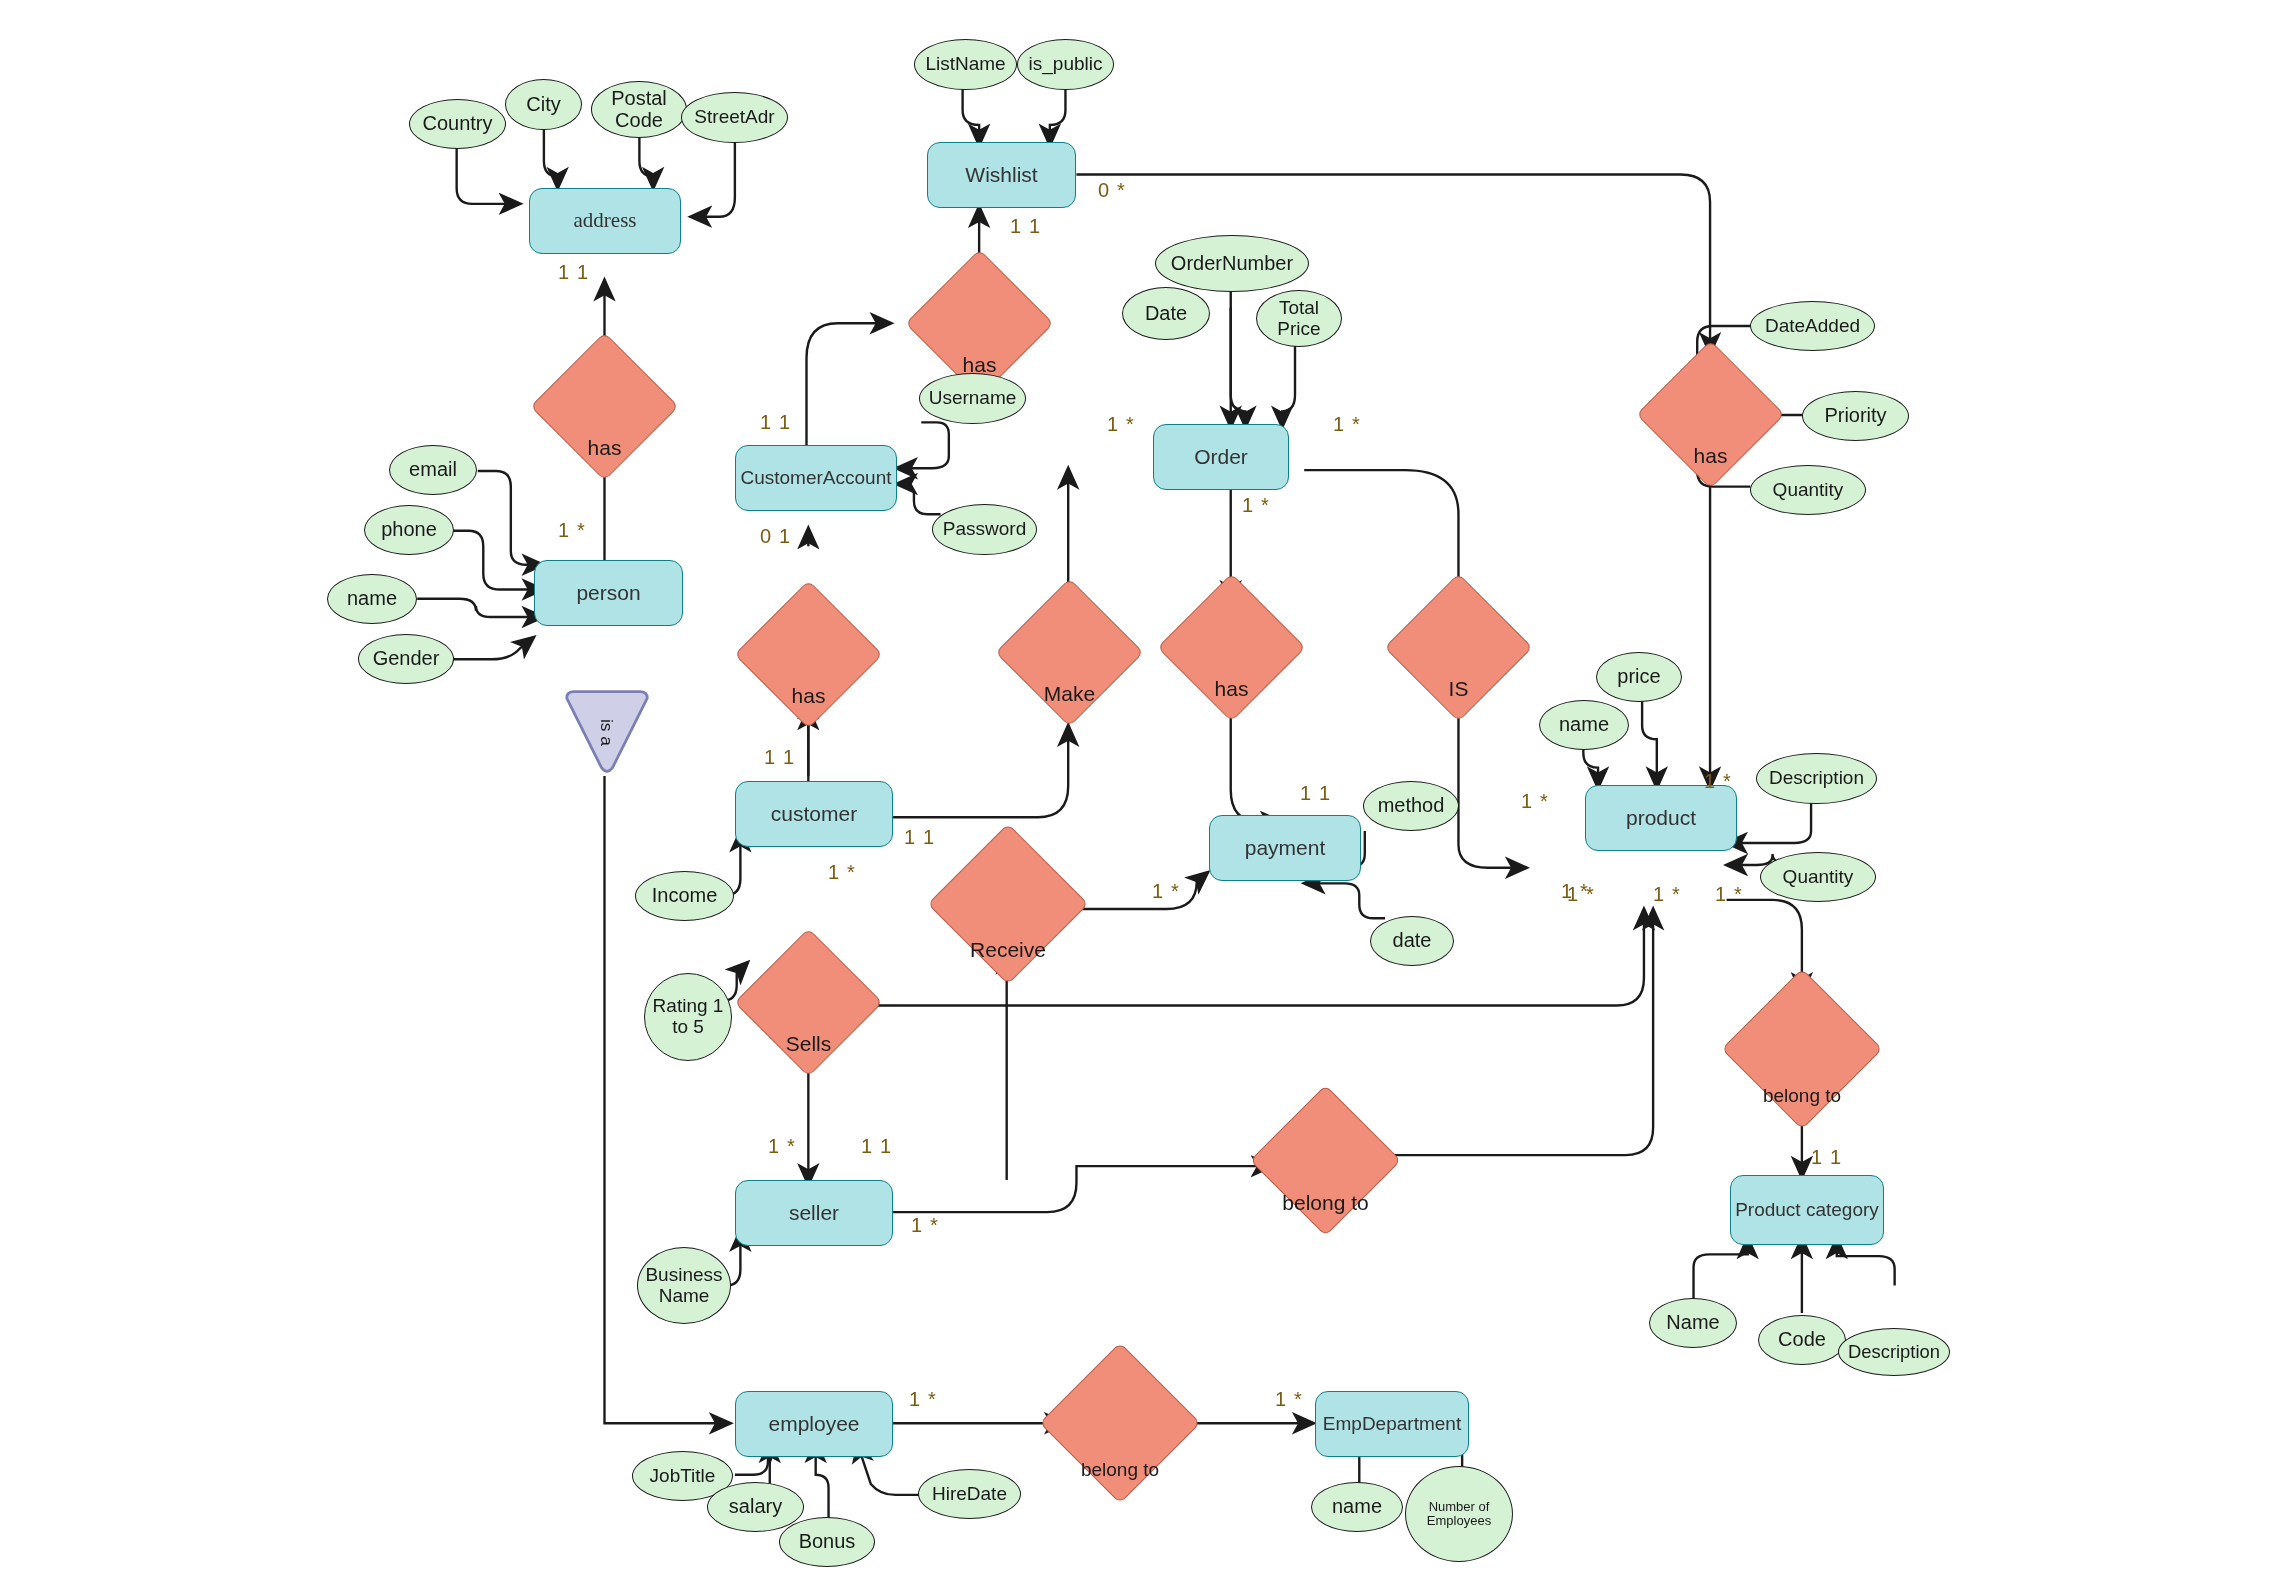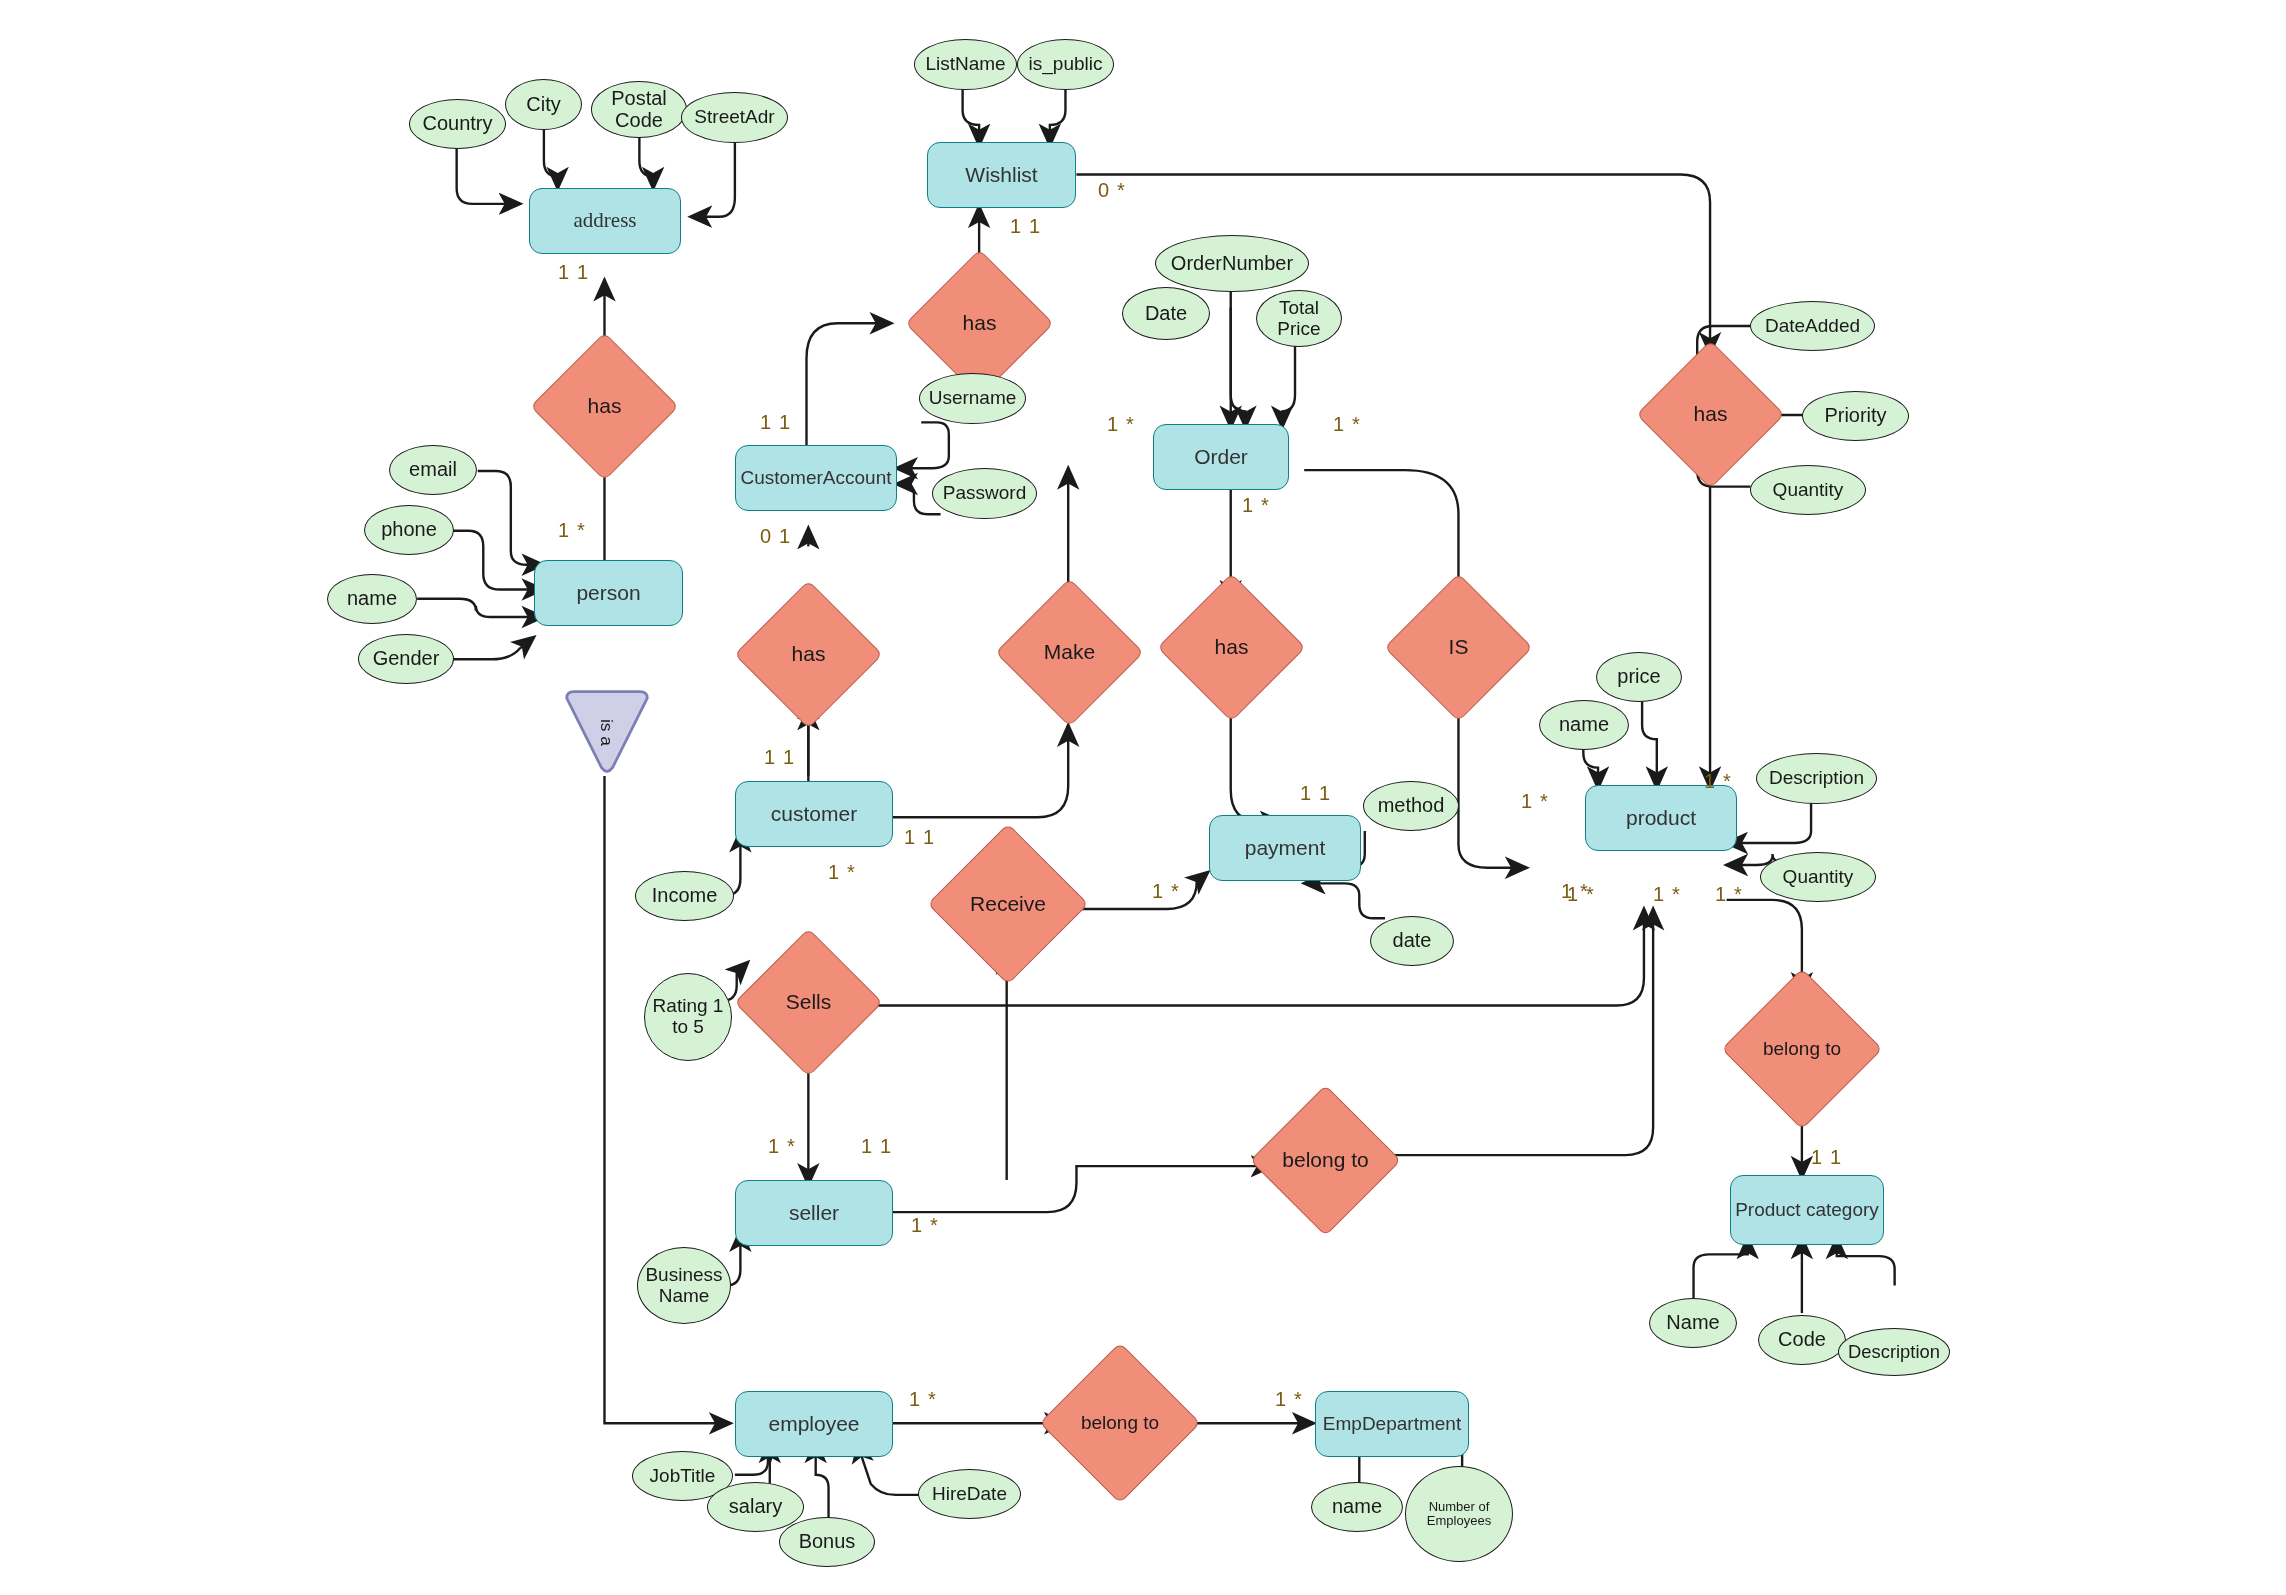--- a/index.html
+++ b/index.html
@@ -21,21 +21,21 @@
     border:1.8px solid #0e8088;
     border-radius:13px;
     display:flex; align-items:center; justify-content:center;
     color:#333333;
     font-size:21px;
     text-align:center;
     line-height:1.1;
   }
 
   
-  .rel { display:flex; align-items:center; justify-content:center; }
+  .rel { display:flex; align-items:flex-end; justify-content:center; }
   .rel .diamond {
     position:absolute; left:0; top:0; width:100%; height:100%;
     background:#f08e79;
     border:1.8px solid #b85c48;
     transform: rotate(45deg);
     border-radius:7.3px;
     box-sizing:border-box;
   }
   .rel .lbl {
     position:relative; z-index:2;
@@ -324,21 +324,21 @@
   <div class="node attr" style="left:327px; top:574px; width:90px; height:50px;">
     <span>name</span>
   </div>
   <div class="node attr" style="left:358px; top:634px; width:96px; height:50px;">
     <span>Gender</span>
   </div>
 
   <div class="node attr" style="left:919px; top:373px; width:107px; height:51px;">
     <span style="font-size:19px;">Username</span>
   </div>
-  <div class="node attr" style="left:932px; top:468px; width:105px; height:51px;">
+  <div class="node attr" style="left:932px; top:504px; width:105px; height:51px;">
     <span style="font-size:19px;">Password</span>
   </div>
 
   <div class="node attr" style="left:914px; top:39px; width:103px; height:51px;">
     <span style="font-size:19px;">ListName</span>
   </div>
   <div class="node attr" style="left:1017px; top:39px; width:97px; height:51px;">
     <span style="font-size:19px;">is_public</span>
   </div>
 

